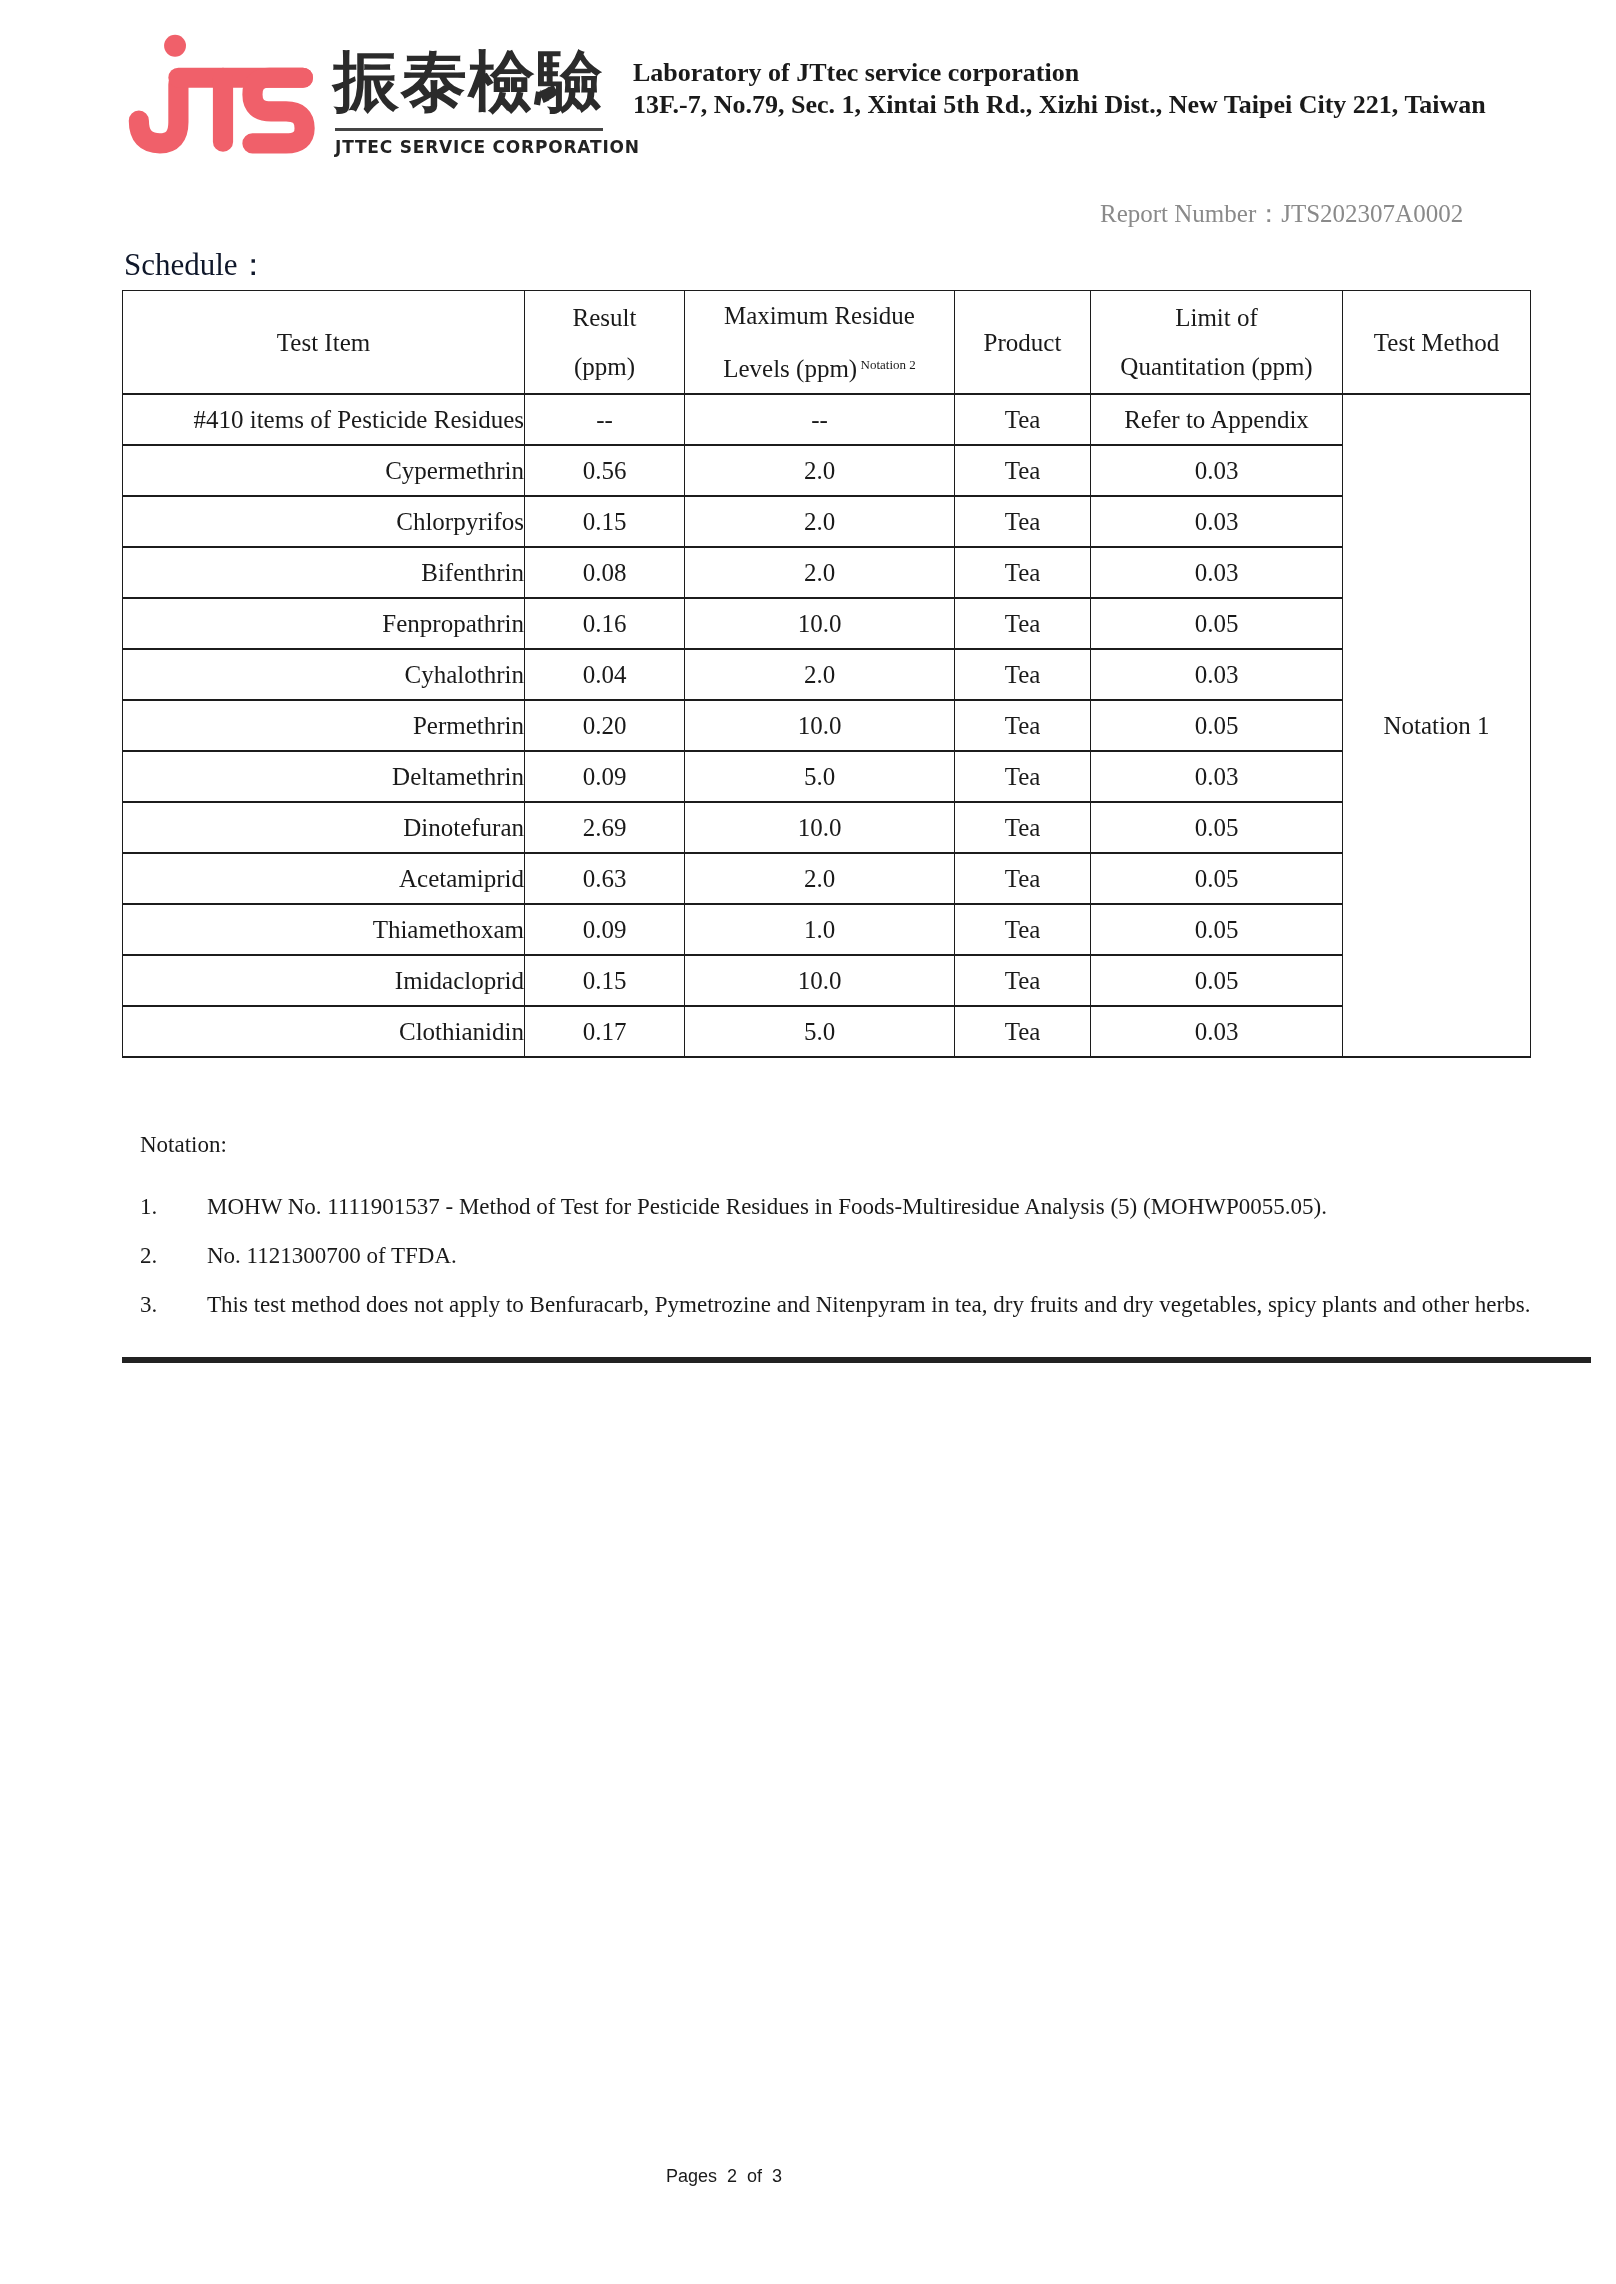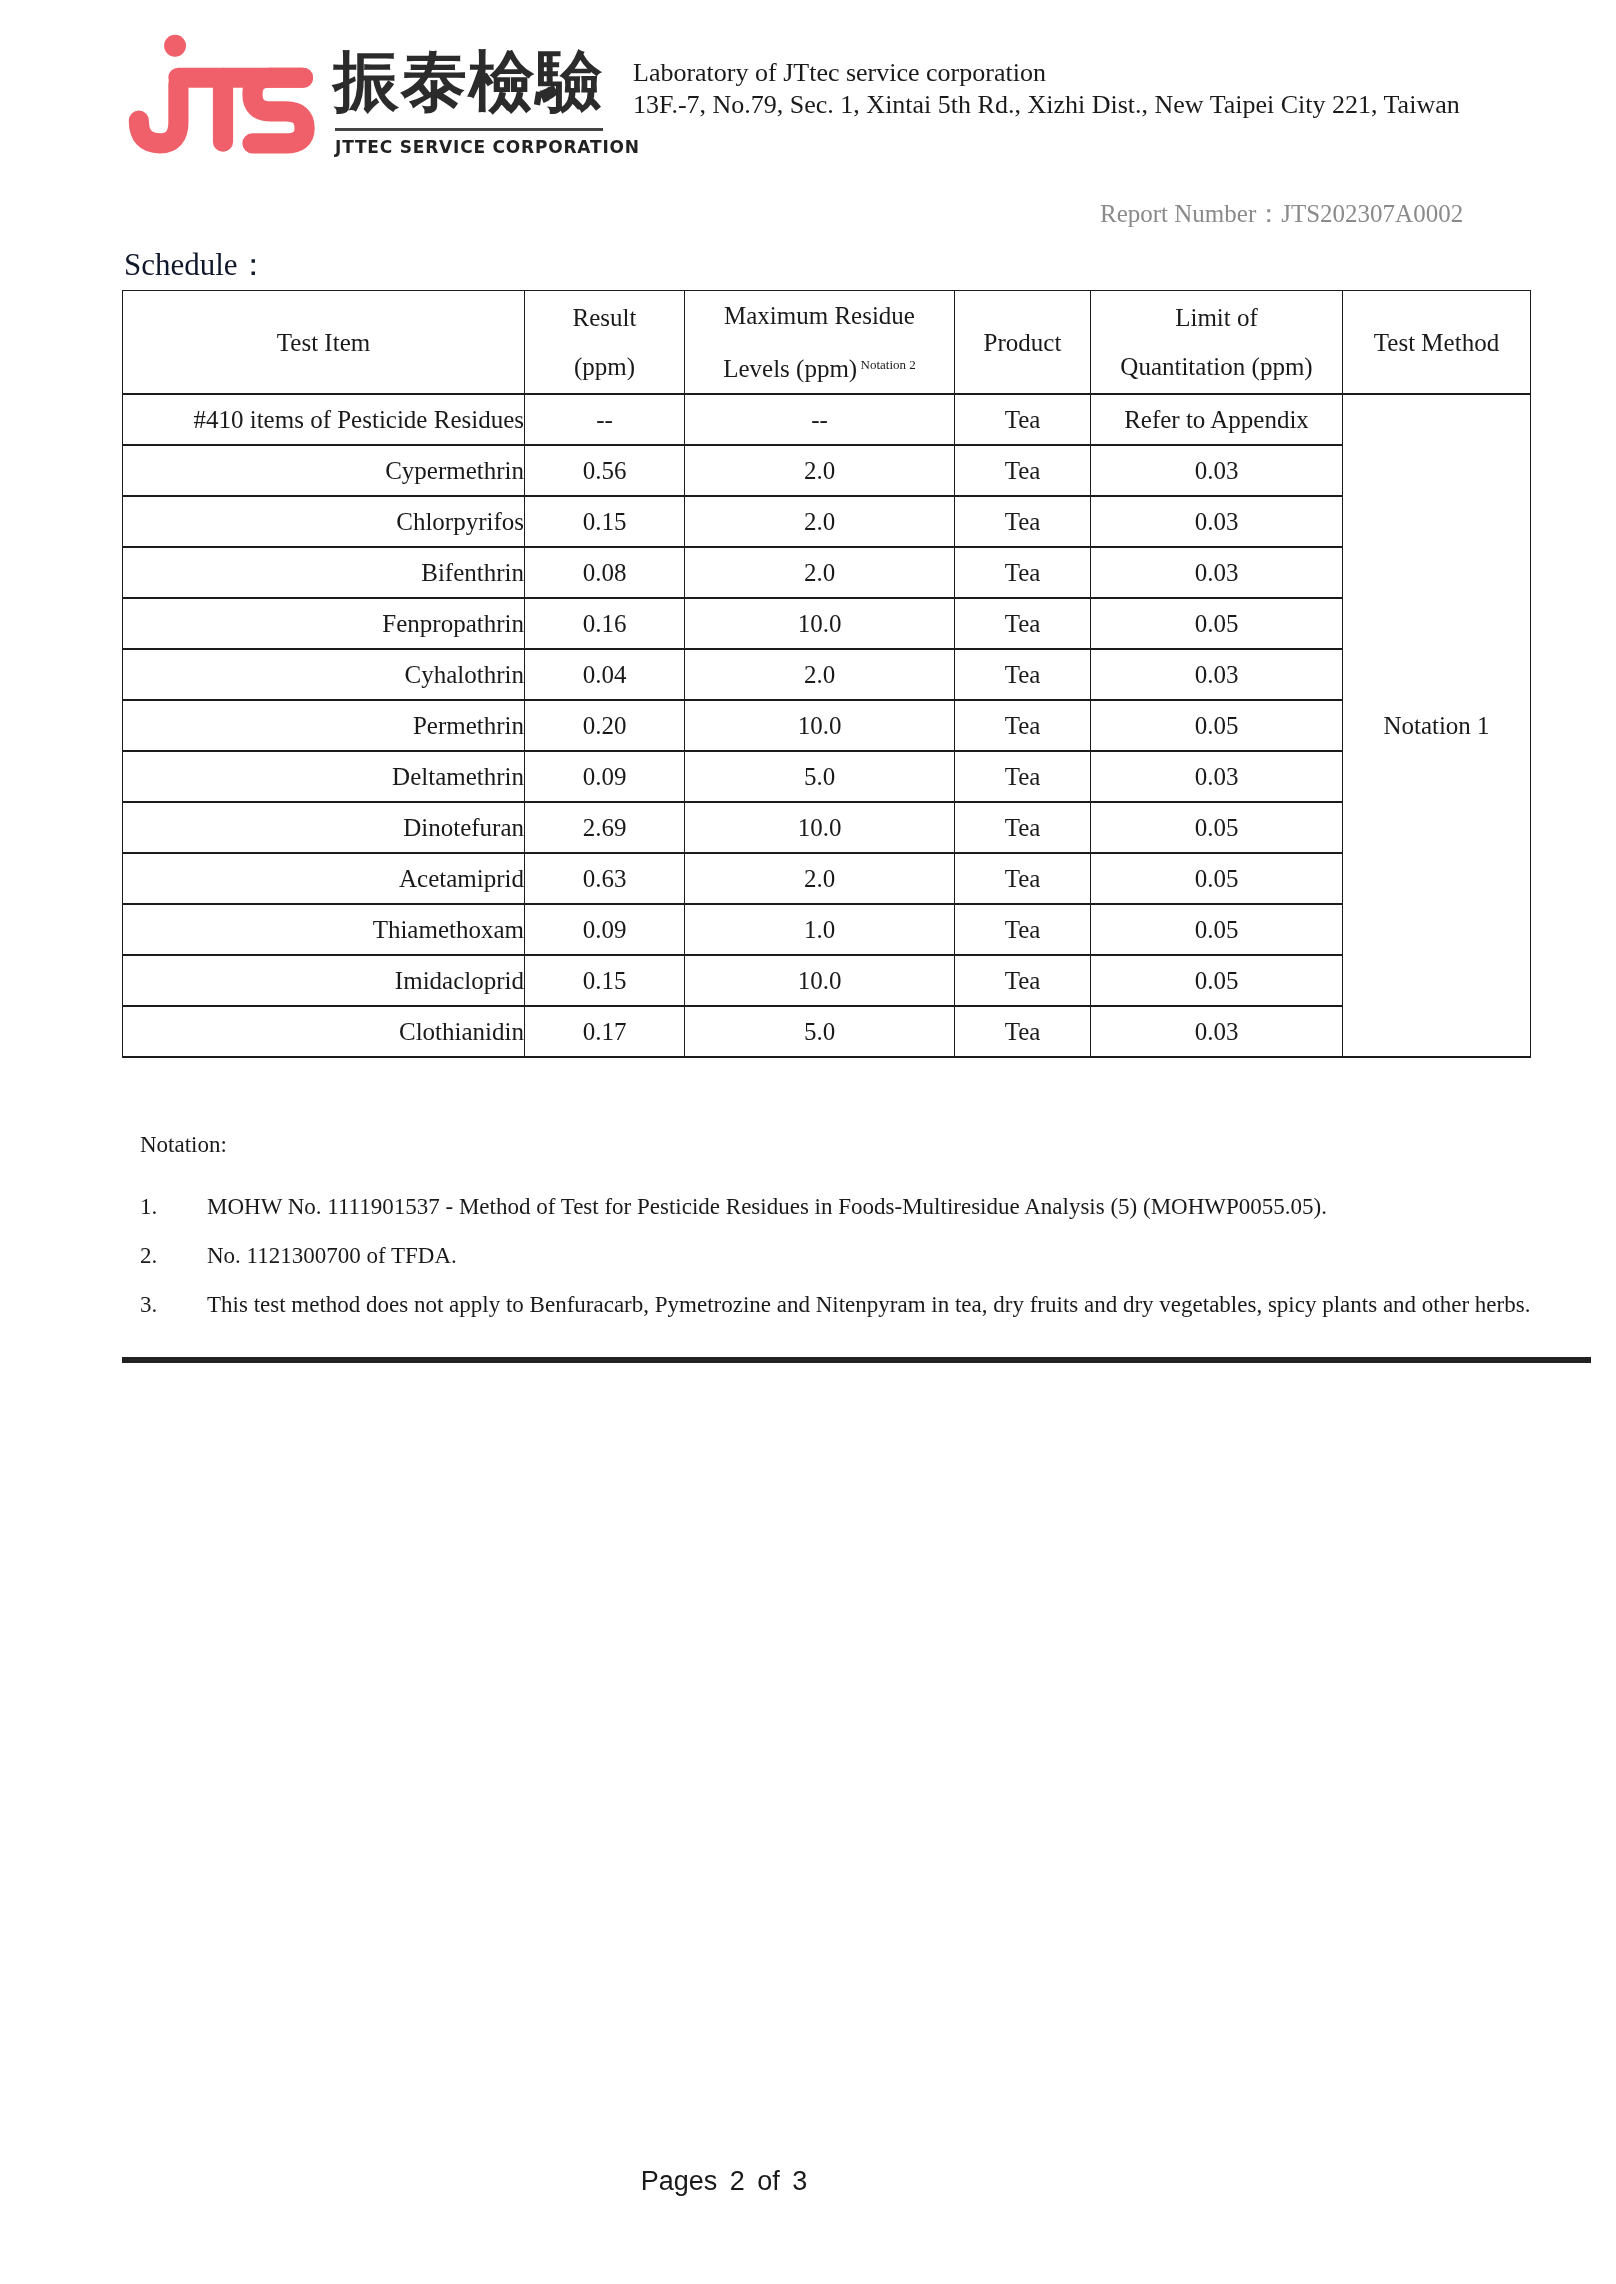--- a/index.html
+++ b/index.html
@@ -7,21 +7,21 @@
          font-family: "Liberation Serif", "DejaVu Serif", serif; color: #1a1a1a; }
 
   
   .logo-mark { position: absolute; left: 126px; top: 34px; width: 194px; height: 122px; }
   .logo-cjk { position: absolute; left: 333px; top: 49px; font-family: "DejaVu Sans", sans-serif;
               font-weight: bold; font-size: 66px; letter-spacing: 1.7px; color: #2b2b2b; line-height: 1; }
   .logo-rule { position: absolute; left: 335px; top: 128px; width: 268px; height: 2.5px; background: #444; }
   .logo-en { position: absolute; left: 335px; top: 137px; font-family: "DejaVu Sans", sans-serif;
              font-weight: bold; font-size: 17px; letter-spacing: 0.8px; color: #222; text-align: right; }
   .lab { position: absolute; left: 633px; top: 57px; font-size: 26px; line-height: 32px; color: #1a1a1a; }
-  .lab div { white-space: nowrap; }
+  .lab div { white-space: nowrap; font-weight: bold; }
   .lab .gap { display: inline-block; width: 29px; }
 
   .report-number { position: absolute; left: 1100px; top: 197px; font-size: 25px; color: #8a8a8a;
                    white-space: nowrap; }
   .schedule-title { position: absolute; left: 124px; top: 244px; font-size: 31px; color: #0f172a; }
 
   
   table.schedule { position: absolute; left: 122px; top: 290px; border-collapse: collapse;
                    width: 1408px; table-layout: fixed; }
   table.schedule td, table.schedule th { border: 1.7px solid #1c1c1c; font-weight: normal;
@@ -38,21 +38,21 @@
   
   .notes { position: absolute; left: 140px; top: 1132px; font-size: 23px; color: #1a1a1a; }
   .notes .heading { margin-bottom: 23.6px; }
   .note-item { display: flex; line-height: 49px; width: 1431px; }
   .note-item .num { width: 67px; flex: none; }
   .note-item .txt { flex: 1; }
 
   .rule-bottom { position: absolute; left: 122px; top: 1357px; width: 1469px; height: 5.9px; background: #222; }
 
   .footer { position: absolute; left: 0; width: 1448px; top: 2166px; text-align: center;
-            font-family: "Liberation Sans", "DejaVu Sans", sans-serif; font-size: 27px; color: #1a1a1a;
+            font-family: "Liberation Sans", "DejaVu Sans", sans-serif; font-size: 18px; color: #1a1a1a;
             word-spacing: 5px; }
 </style>
 </head>
 <body>
 
 <svg class="logo-mark" viewBox="0 0 230 145">
   <g fill="none" stroke="#F0606A" stroke-width="24" stroke-linecap="round" stroke-linejoin="round">
 
     <path d="M15 103 Q15 130 40 130 Q62 130 62 105 L62 60"></path>
 

